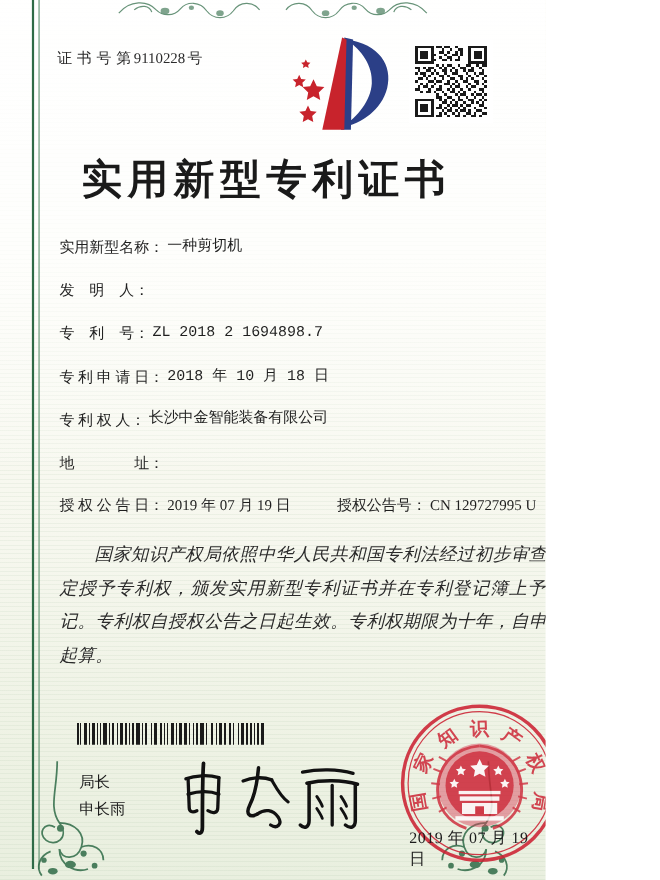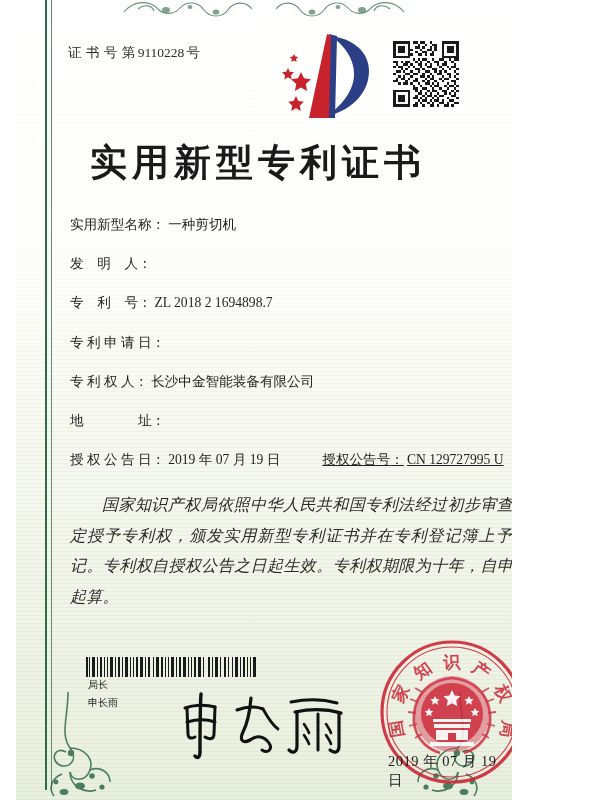--- a/index.html
+++ b/index.html
@@ -12,21 +12,20 @@
     background: #ffffff;
   }
 
   .certificate {
     position: relative;
     width: 496px;
     height: 800px;
     background:
       linear-gradient(180deg, #fdfdf8 0%, #fbfbf3 30%, #f6f7ee 62%, #eef2e4 85%, #e9efdf 100%);
     overflow: hidden;
-    margin-left: 16px;
   }
 
   
   .guilloche {
     position: absolute;
     inset: 0;
     background-image: repeating-linear-gradient(
       0deg,
       rgba(120,160,120,0.085) 0px,
       rgba(120,160,120,0.085) 1px,
@@ -129,29 +128,28 @@
     line-height: 1.45;
   }
   .field-label {
     flex: 0 0 auto;
     white-space: pre;
     font-family: "Liberation Serif", "DejaVu Serif", serif;
   }
   .field-colon { flex: 0 0 auto; padding-right: 3px; }
   .field-value {
     flex: 1 1 auto;
-    font-family: Liberation Serif, serif;
+    font-family: Liberation Mono, monospace;
   }
   .field-value .sub { display: block; }
 
   .field-row.two-col { justify-content: flex-start; }
   .col-b {
     margin-left: 42px;
     display: flex;
-    text-decoration: underline;
   }
 
   
   .body-text {
     position: absolute;
     left: 54px; top: 490px;
     width: 476px;
     font-size: 16px;
     line-height: 1.92;
     color: #2a2a2a;
@@ -167,22 +165,22 @@
 
   
   .barcode {
     position: absolute;
     left: 70px; top: 657px;
     width: 172px; height: 20px;
   }
 
   .director-block {
     position: absolute;
-    left: 72px; top: 676px;
-    font-size: 10px;
+    left: 72px; top: 698px;
+    font-size: 14px;
     color: #1a1a1a;
     line-height: 1.75;
     font-family: "Liberation Sans", sans-serif;
   }
 
   .signature {
     position: absolute;
     left: 155px; top: 690px;
     width: 185px; height: 70px;
   }
@@ -496,20 +494,21 @@
 
     <div class="field-row">
       <span class="field-label">专　利　号</span>
       <span class="field-colon">：</span>
       <span class="field-value">ZL 2018 2 1694898.7</span>
     </div>
 
     <div class="field-row">
       <span class="field-label">专 利 申 请 日</span>
       <span class="field-colon">：</span>
+      <span class="field-value">2018 年 10 月 18 日</span>
     </div>
 
     <div class="field-row">
       <span class="field-label">专 利 权 人</span>
       <span class="field-colon">：</span>
       <span class="field-value">长沙中金智能装备有限公司</span>
     </div>
 
     <div class="field-row">
       <span class="field-label">地　　　　址</span>

